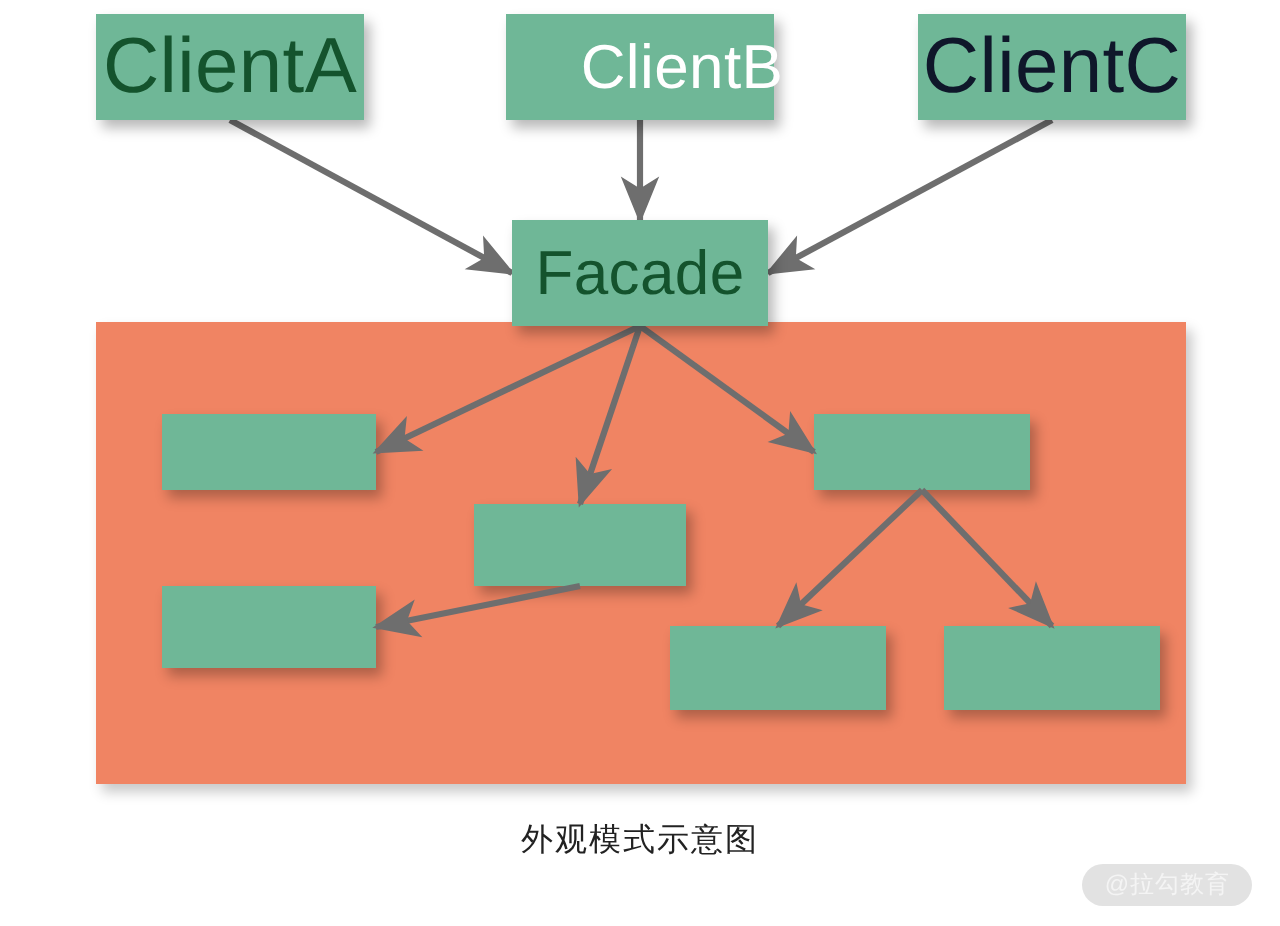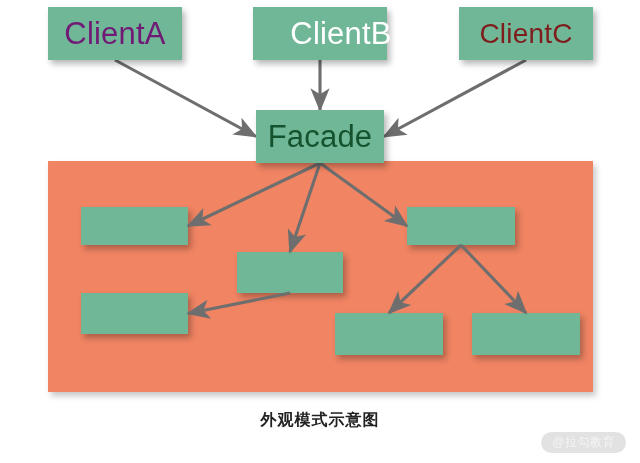--- a/index.html
+++ b/index.html
@@ -112,32 +112,32 @@
         <line x1="320" y1="163" x2="290" y2="252"></line>
         <line x1="320" y1="163" x2="407" y2="226"></line>
         <line x1="290" y1="293" x2="188" y2="313.5"></line>
         <line x1="461" y1="245" x2="389" y2="313"></line>
         <line x1="461" y1="245" x2="526" y2="313"></line>
       </g>
   </svg>
 
   <div id="top-nodes">
       <div class="node" style="left: 48px; top: 7px; width: 134px; height: 53px; background: rgb(111, 183, 151);">
-        <span class="label" style="color: #701a75; font-size: 31px;">ClientA</span>
+        <span class="label" style="color: #14532d; font-size: 39px;">ClientA</span>
       </div>
       <div class="node" style="left: 253px; top: 7px; width: 134px; height: 53px; background: rgb(111, 183, 151);">
         <span class="label" style="color: rgb(255, 255, 255); font-size: 31px; margin-left: 42px;">ClientB</span>
       </div>
       <div class="node" style="left: 459px; top: 7px; width: 134px; height: 53px; background: rgb(111, 183, 151);">
-        <span class="label" style="color: #7f1d1d; font-size: 28px;">ClientC</span>
+        <span class="label" style="color: #0f172a; font-size: 39px;">ClientC</span>
       </div>
     </div>
   <div id="facade-node">
       <div class="node" style="left: 256px; top: 110px; width: 128px; height: 53px; background: rgb(111, 183, 151);">
         <span class="label" style="color: #14532d; font-size: 31px;">Facade</span>
       </div>
     </div>
 
-  <div class="caption" style="color: rgb(34, 34, 34); font-weight: bold;">外观模式示意图</div>
+  <div class="caption" style="color: rgb(34, 34, 34);">外观模式示意图</div>
 
   <div class="watermark" style="background: rgb(226, 226, 226); color: rgb(244, 244, 244);">@拉勾教育</div>
 
 </div>
 
 </body></html>

